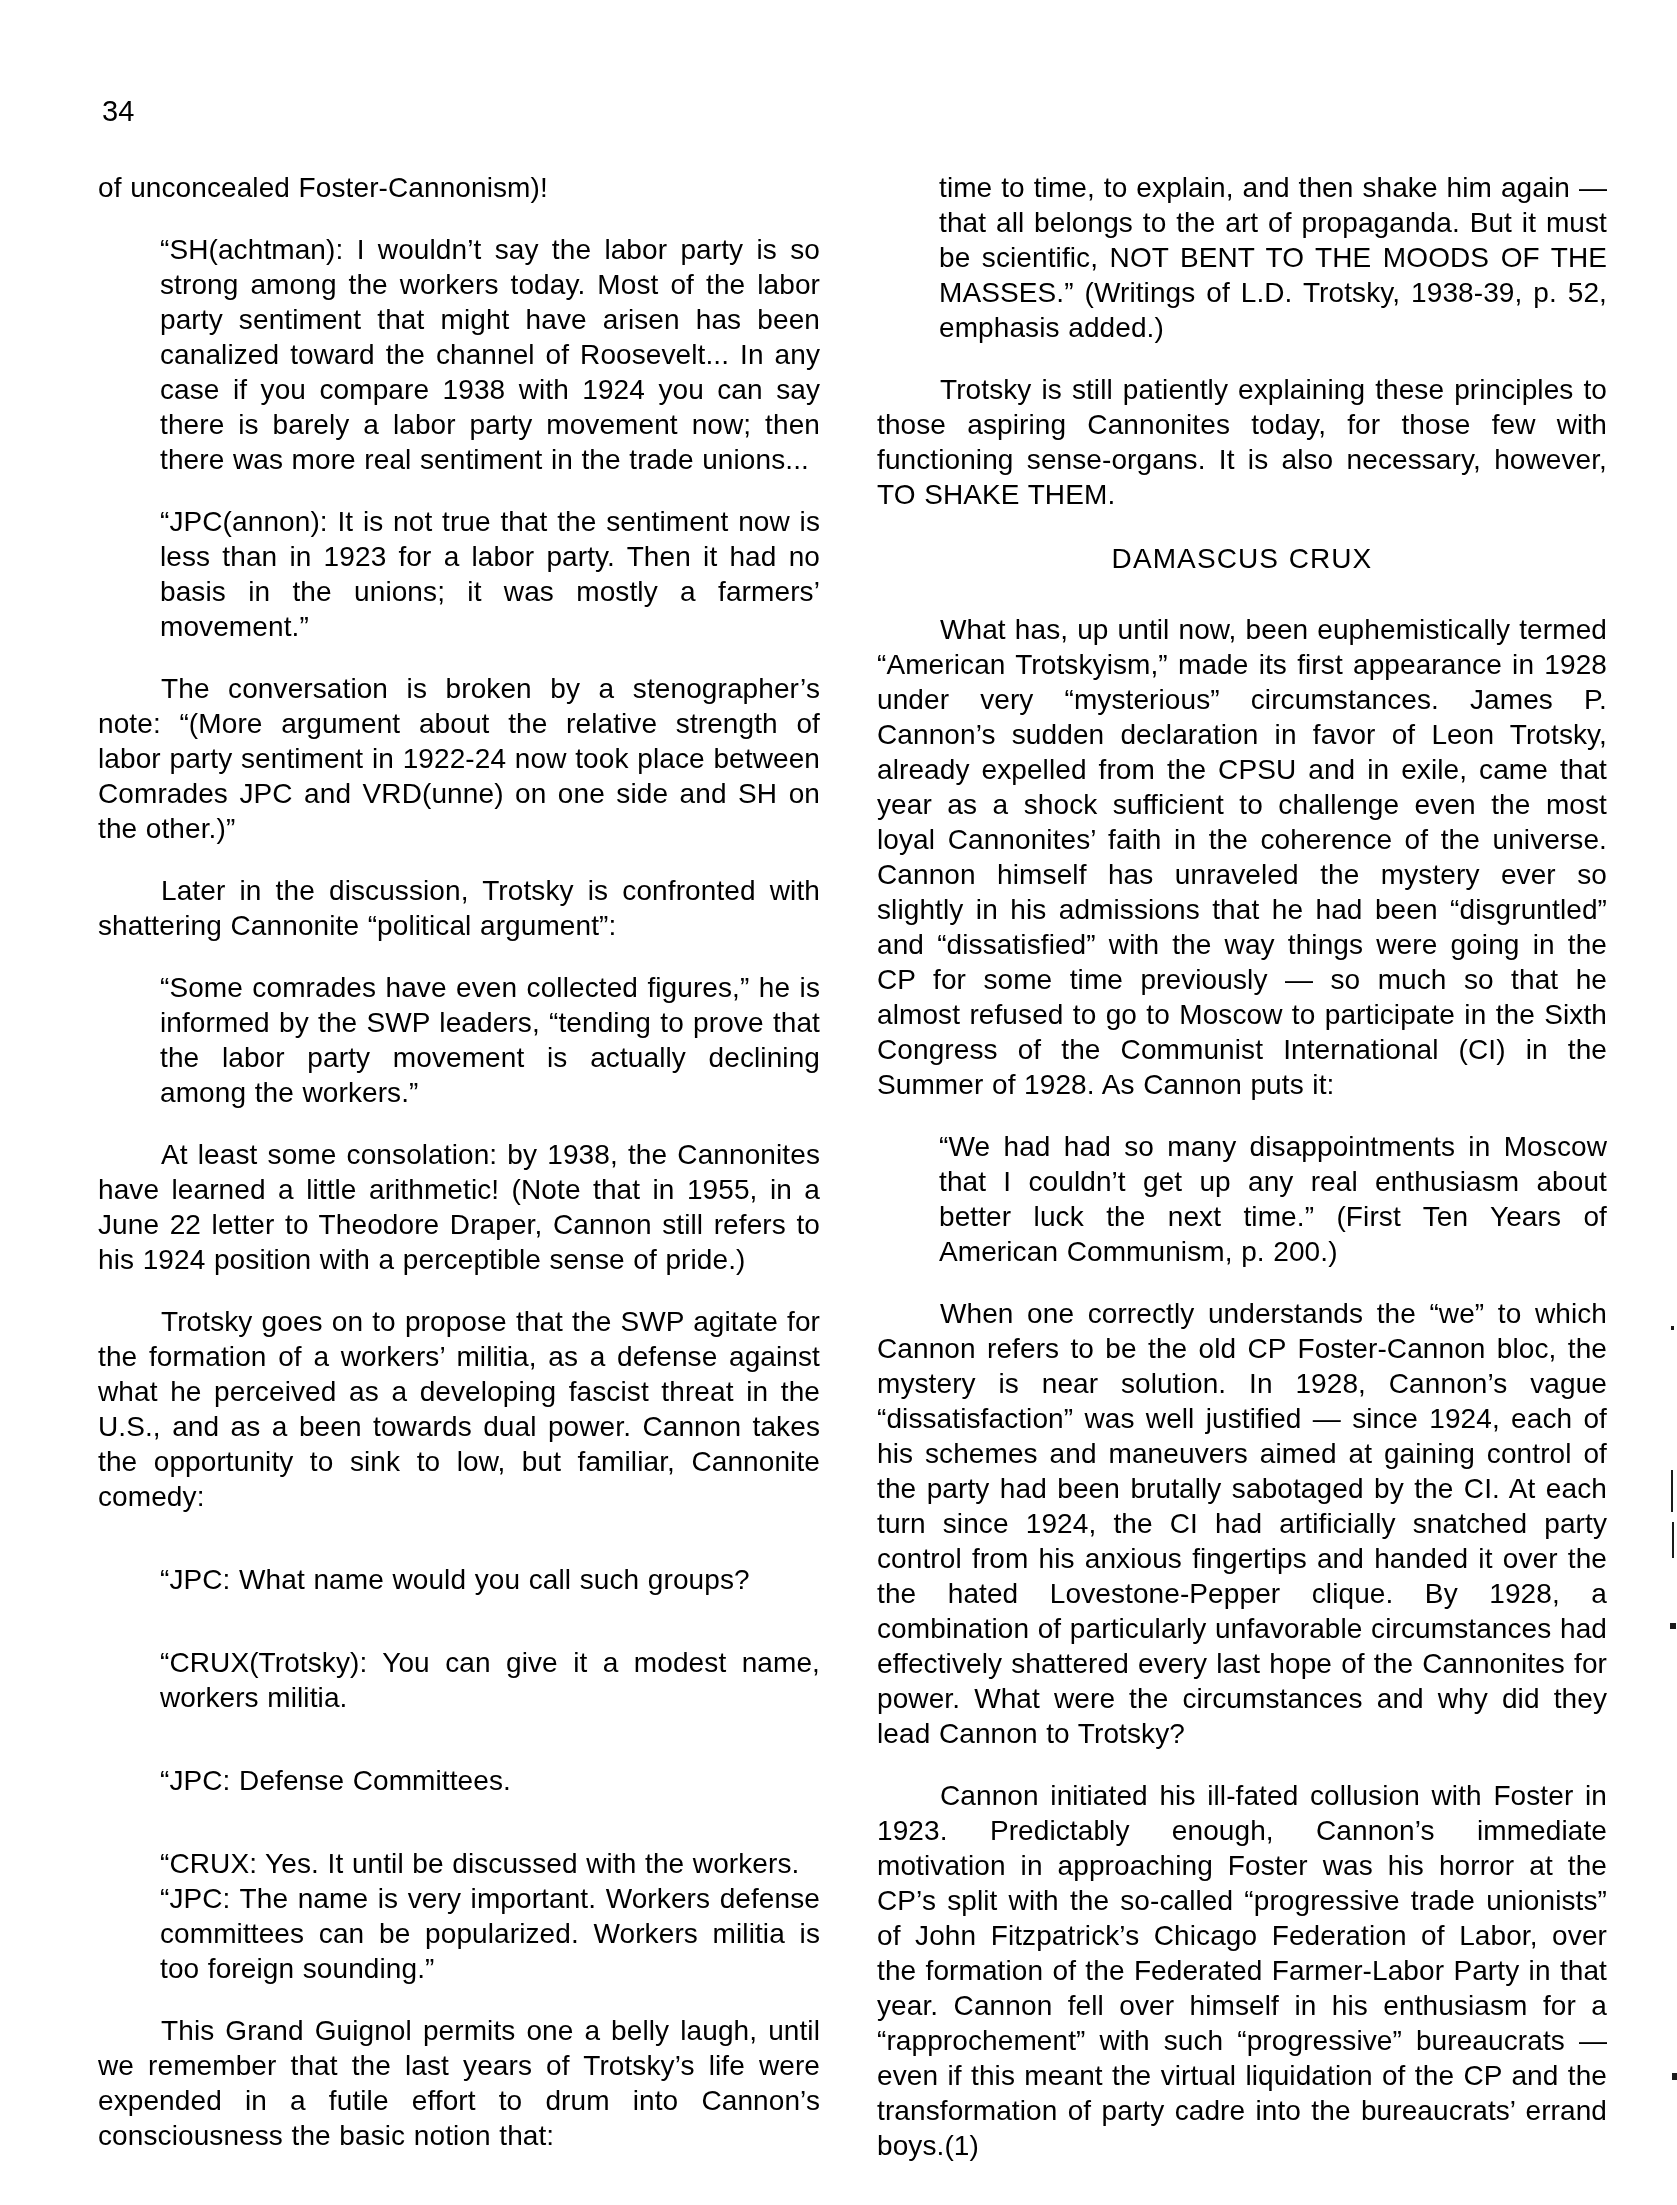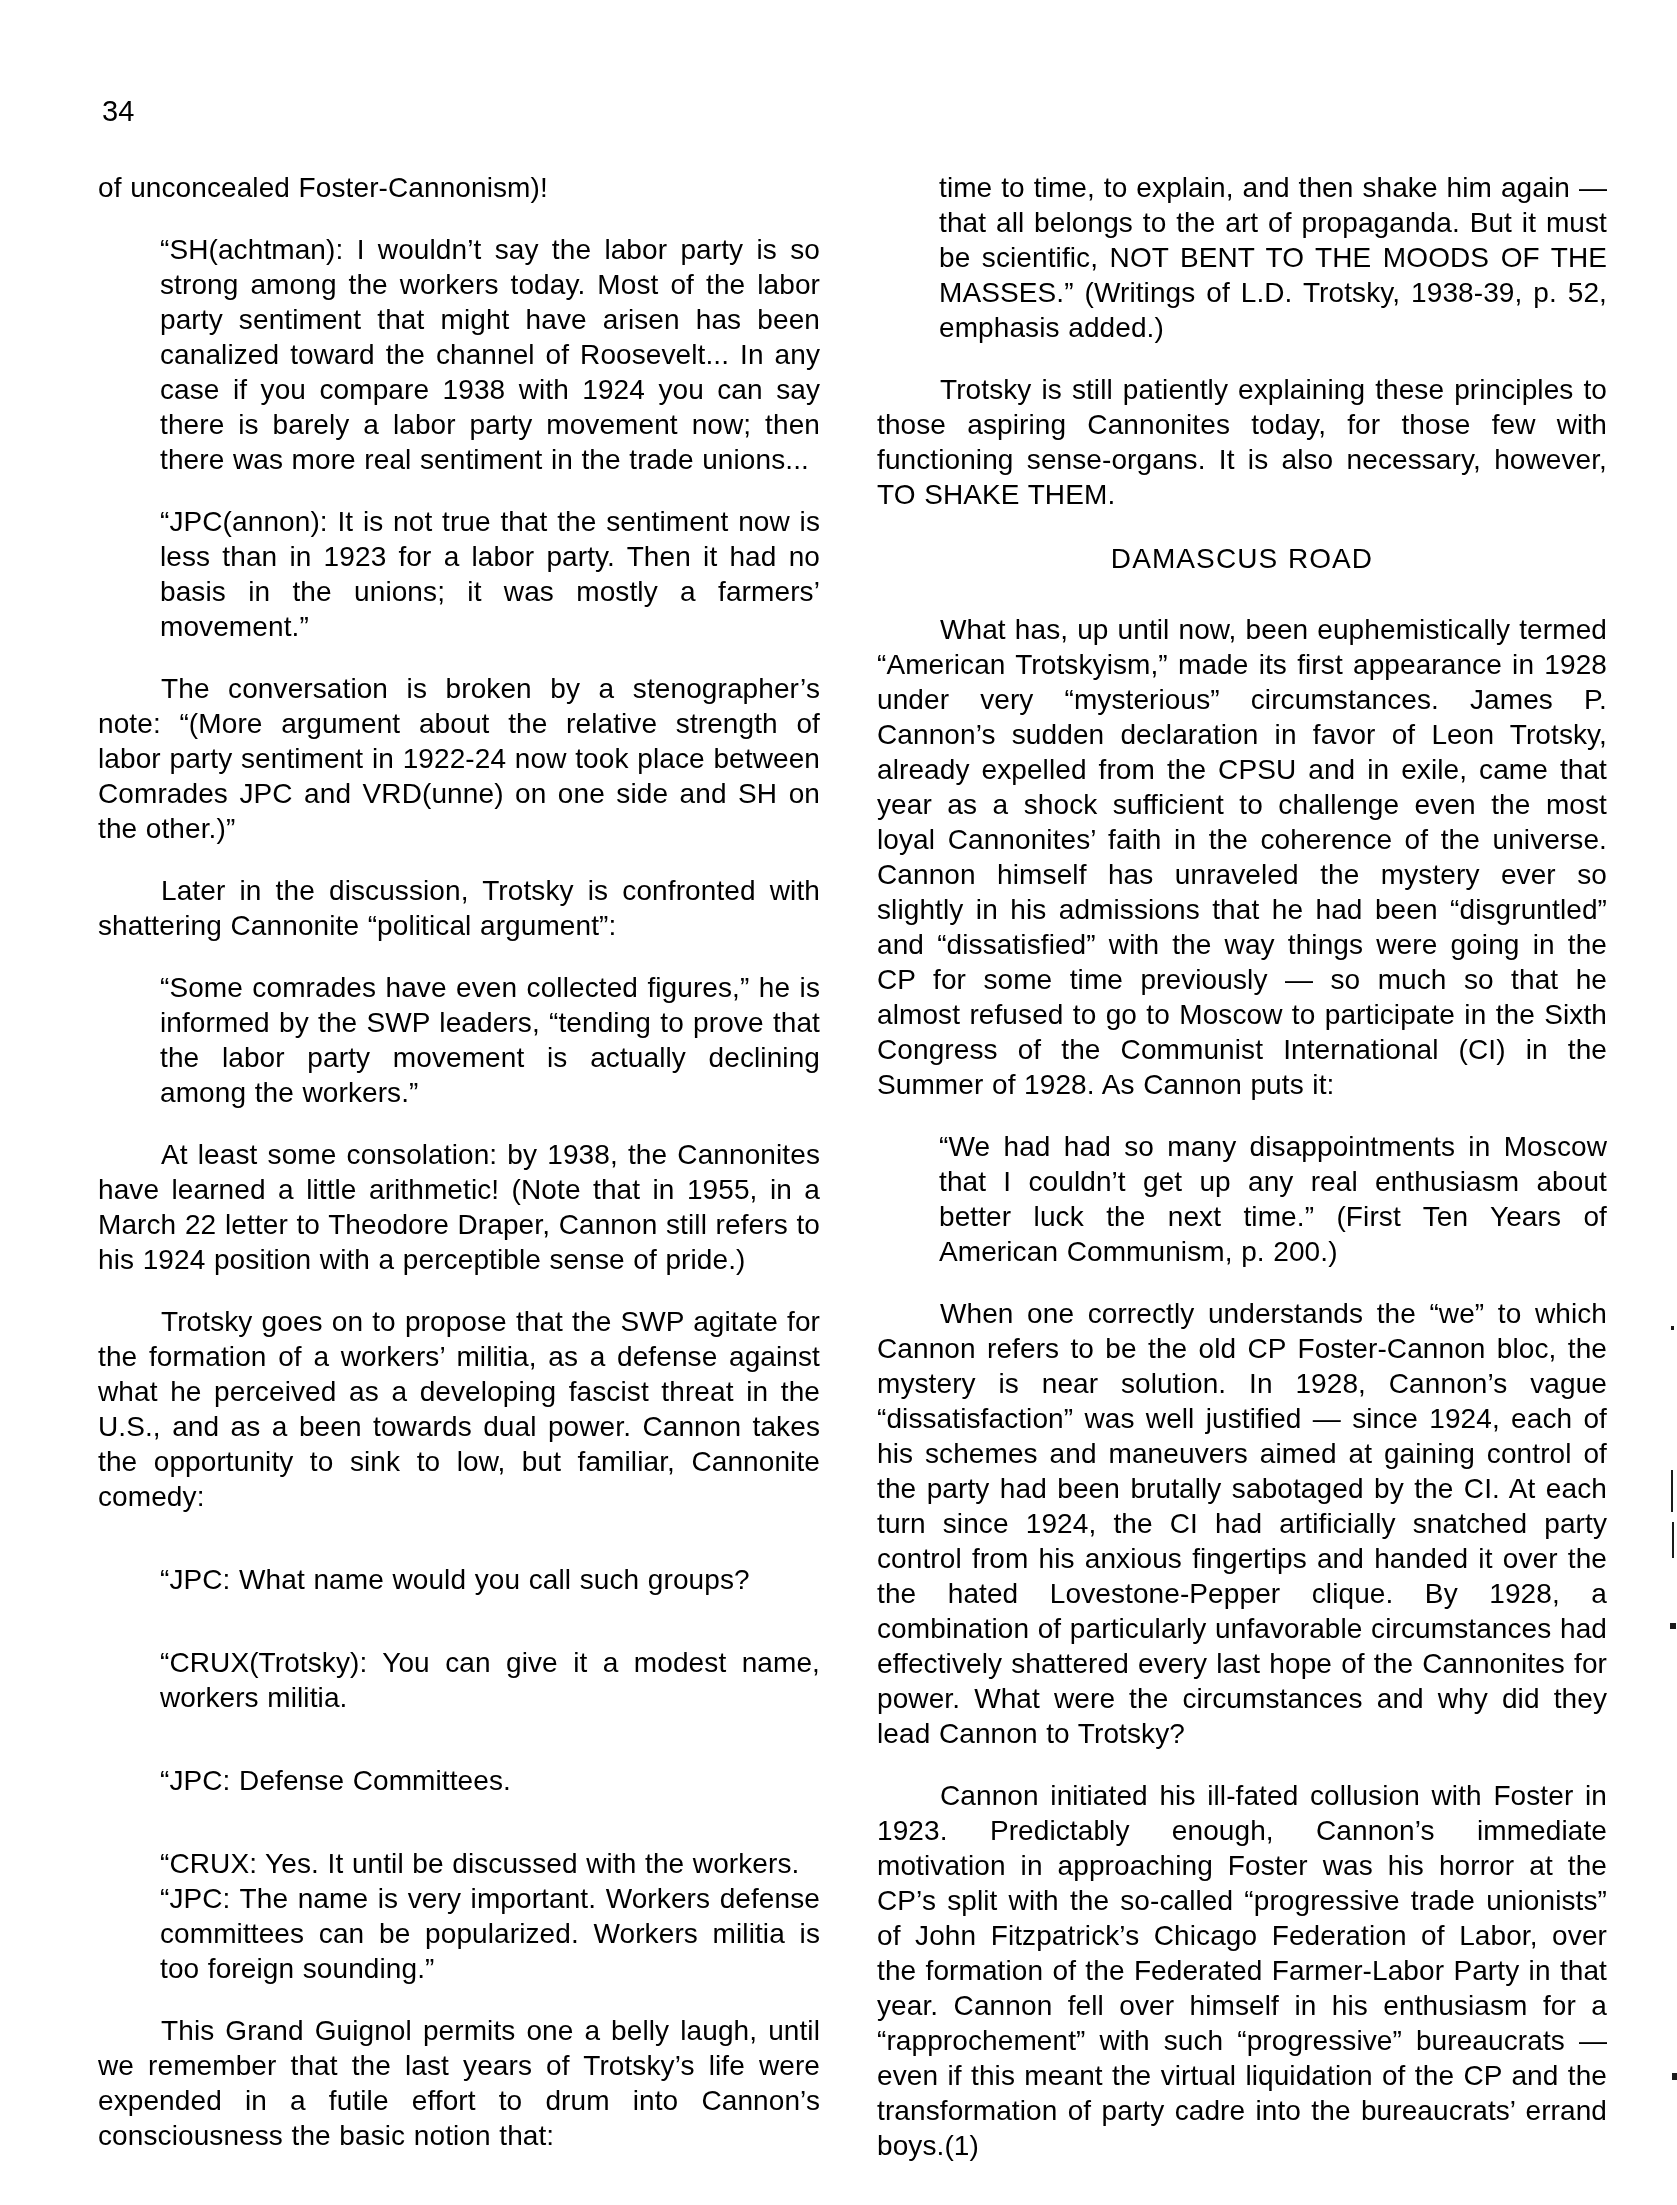--- a/index.html
+++ b/index.html
@@ -55,35 +55,35 @@
 
   <div class="page-number">34</div>
 
   <div class="col col-left">
     <div class="block cont">of unconcealed Foster-Cannonism)!</div>
     <div class="block quote">“SH(achtman):  I wouldn’t say the labor party is so strong among the workers today.  Most of the labor party sentiment that might have arisen has been canalized toward the channel of Roosevelt...  In any case if you compare 1938 with 1924 you can say there is barely a labor party movement now; then there was more real sentiment in the trade unions...</div>
     <div class="block quote">“JPC(annon):  It is not true that the sentiment now is less than in 1923 for a labor party.  Then it had no basis in the unions; it was mostly a farmers’ movement.”</div>
     <div class="block para">The conversation is broken by a stenographer’s note:  “(More argument about the relative strength of labor party sentiment in 1922-24 now took place between Comrades JPC and VRD(unne) on one side and SH on the other.)”</div>
     <div class="block para">Later in the discussion, Trotsky is confronted with shattering Cannonite “political argument”:</div>
     <div class="block quote">“Some comrades have even collected figures,” he is informed by the SWP leaders, “tending to prove that the labor party movement is actually declining among the workers.”</div>
-    <div class="block para">At least some consolation:  by 1938, the Cannonites have learned a little arithmetic!  (Note that in 1955, in a March 22 letter to Theodore Draper, Cannon still refers to his 1924 position with a perceptible sense of pride.)</div>
+    <div class="block para">At least some consolation:  by 1938, the Cannonites have learned a little arithmetic!  (Note that in 1955, in a June 22 letter to Theodore Draper, Cannon still refers to his 1924 position with a perceptible sense of pride.)</div>
     <div class="block para">Trotsky goes on to propose that the SWP agitate for the formation of a workers’ militia, as a defense against what he perceived as a developing fascist threat in the U.S., and as a been towards dual power.  Cannon takes the opportunity to sink to low, but familiar, Cannonite comedy:</div>
     <div class="block quote tight">“JPC:  What name would you call such groups?</div>
     <div class="block quote tight">“CRUX(Trotsky):  You can give it a modest name, workers militia.</div>
     <div class="block quote tight">“JPC:  Defense Committees.</div>
     <div class="block quote tight">“CRUX:  Yes.  It until be discussed with the workers.</div>
     <div class="block quote">“JPC:  The name is very important.  Workers defense committees can be popularized.  Workers militia is too foreign sounding.”</div>
     <div class="block para">This Grand Guignol permits one a belly laugh, until we remember that the last years of Trotsky’s life were expended in a futile effort to drum into Cannon’s consciousness the basic notion that:</div>
 
   </div>
 
   <div class="col col-right">
     <div class="block quote">time to time, to explain, and then shake him again — that all belongs to the art of propaganda.  But it must be scientific, NOT BENT TO THE MOODS OF THE MASSES.”  (Writings of L.D. Trotsky, 1938-39, p. 52, emphasis added.)</div>
     <div class="block para">Trotsky is still patiently explaining these principles to those aspiring Cannonites today, for those few with functioning sense-organs.  It is also necessary, however, TO SHAKE THEM.</div>
-    <div class="block heading">DAMASCUS ROAD</div>
+    <div class="block heading">DAMASCUS CRUX</div>
     <div class="block para">What has, up until now, been euphemistically termed “American Trotskyism,” made its first appearance in 1928 under very “mysterious” circumstances.  James P. Cannon’s sudden declaration in favor of Leon Trotsky, already expelled from the CPSU and in exile, came that year as a shock sufficient to challenge even the most loyal Cannonites’ faith in the coherence of the universe.  Cannon himself has unraveled the mystery ever so slightly in his admissions that he had been “disgruntled” and “dissatisfied” with the way things were going in the CP for some time previously — so much so that he almost refused to go to Moscow to participate in the Sixth Congress of the Communist International (CI) in the Summer of 1928.  As Cannon puts it:</div>
     <div class="block quote">“We had had so many disappointments in Moscow that I couldn’t get up any real enthusiasm about better luck the next time.”  (First Ten Years of American Communism, p. 200.)</div>
     <div class="block para">When one correctly understands the “we” to which Cannon refers to be the old CP Foster-Cannon bloc, the mystery is near solution.  In 1928, Cannon’s vague “dissatisfaction” was well justified — since 1924, each of his schemes and maneuvers aimed at gaining control of the party had been brutally sabotaged by the CI.  At each turn since 1924, the CI had artificially snatched party control from his anxious fingertips and handed it over the the hated Lovestone-Pepper clique.  By 1928, a combination of particularly unfavorable circumstances had effectively shattered every last hope of the Cannonites for power.  What were the circumstances and why did they lead Cannon to Trotsky?</div>
     <div class="block para">Cannon initiated his ill-fated collusion with Foster in 1923.  Predictably enough, Cannon’s immediate motivation in approaching Foster was his horror at the CP’s split with the so-called “progressive trade unionists” of John Fitzpatrick’s Chicago Federation of Labor, over the formation of the Federated Farmer-Labor Party in that year.  Cannon fell over himself in his enthusiasm for a “rapprochement” with such “progressive” bureaucrats — even if this meant the virtual liquidation of the CP and the transformation of party cadre into the bureaucrats’ errand boys.(1)</div>
 
   </div>
 
   <div class="artifact a-dash1"></div>
   <div class="artifact a-dash2"></div>
   <div class="artifact a-dot1"></div>

